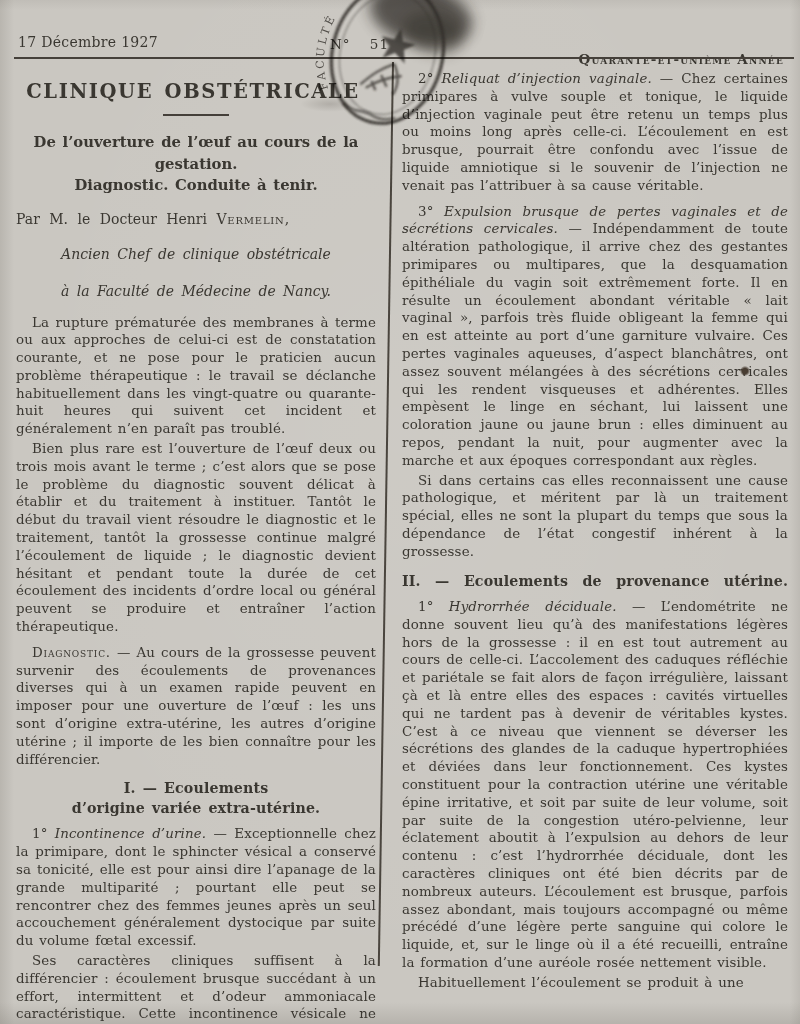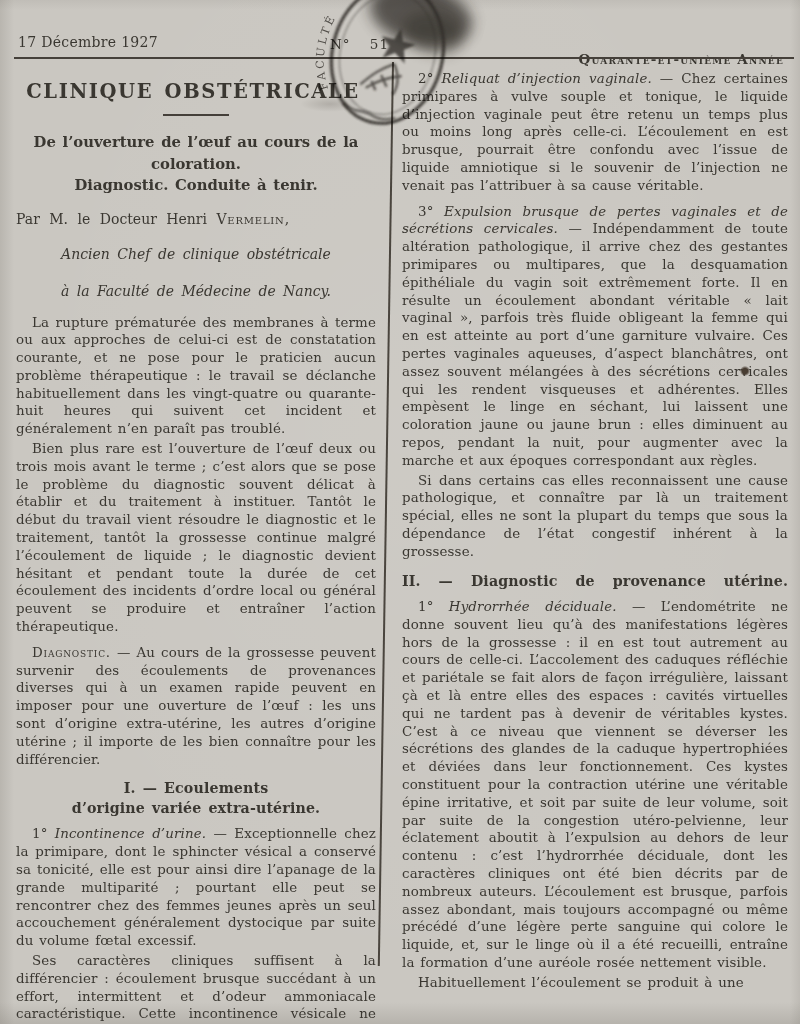--- a/index.html
+++ b/index.html
@@ -61,21 +61,21 @@
     <span class="issue-date">17 Décembre 1927</span>
     <span class="issue-no">N° 51</span>
     <span class="year-label">Quarante-et-unième Année</span>
   </div>
   <div class="header-rule"></div>
 
   <div class="col col-left">
     <div class="journal-title">CLINIQUE OBSTÉTRICALE</div>
     <div class="title-rule"></div>
     <div class="article-title">
-      <div>De l’ouverture de l’œuf au cours de la coloration.</div>
+      <div>De l’ouverture de l’œuf au cours de la gestation.</div>
       <div>Diagnostic. Conduite à tenir.</div>
     </div>
     <p class="byline"><span>Par M. le Docteur Henri </span><span class="sc">Vermelin</span><span>,</span></p>
     <p class="affil">Ancien Chef de clinique obstétricale</p>
     <p class="affil">à la Faculté de Médecine de Nancy.</p>
     <div class="body">
         <p class="para"><span>La rupture prématurée des membranes à terme ou aux approches de celui-ci est de constatation courante, et ne pose pour le praticien aucun problème thérapeutique : le travail se déclanche habituellement dans les vingt-quatre ou quarante-huit heures qui suivent cet incident et généralement n’en paraît pas troublé.</span></p>
         <p class="para"><span>Bien plus rare est l’ouverture de l’œuf deux ou trois mois avant le terme ; c’est alors que se pose le problème du diagnostic souvent délicat à établir et du traitement à instituer. Tantôt le début du travail vient résoudre le diagnostic et le traitement, tantôt la grossesse continue malgré l’écoulement de liquide ; le diagnostic devient hésitant et pendant toute la durée de cet écoulement des incidents d’ordre local ou général peuvent se produire et entraîner l’action thérapeutique.</span></p>
         <p class="para gap"><span class="sc">Diagnostic.</span><span> — Au cours de la grossesse peuvent survenir des écoulements de provenances diverses qui à un examen rapide peuvent en imposer pour une ouverture de l’œuf : les uns sont d’origine extra-utérine, les autres d’origine utérine ; il importe de les bien connaître pour les différencier.</span></p>
         <div class="sec-heading">
@@ -86,23 +86,23 @@
         <p class="para"><span>Ses caractères cliniques suffisent à la différencier : écoulement brusque succédant à un effort, intermittent et d’odeur ammoniacale caractéristique. Cette incontinence vésicale ne doit pas être confondue avec l’écoulement d’urine constant consécutif à une fistule vésico-vaginale.</span></p>
       </div>
   </div>
 
   <div class="col-divider"></div>
 
   <div class="col col-right">
     <div class="body">
         <p class="para"><span>2° </span><span class="it">Reliquat d’injection vaginale.</span><span> — Chez certaines primipares à vulve souple et tonique, le liquide d’injection vaginale peut être retenu un temps plus ou moins long après celle-ci. L’écoulement en est brusque, pourrait être confondu avec l’issue de liquide amniotique si le souvenir de l’injection ne venait pas l’attribuer à sa cause véritable.</span></p>
         <p class="para gap"><span>3° </span><span class="it">Expulsion brusque de pertes vaginales et de sécrétions cervicales.</span><span> — Indépendamment de toute altération pathologique, il arrive chez des gestantes primipares ou multipares, que la desquamation épithéliale du vagin soit extrêmement forte. Il en résulte un écoulement abondant véritable « lait vaginal », parfois très fluide obligeant la femme qui en est atteinte au port d’une garniture vulvaire. Ces pertes vaginales aqueuses, d’aspect blanchâtres, ont assez souvent mélangées à des sécrétions cervicales qui les rendent visqueuses et adhérentes. Elles empèsent le linge en séchant, lui laissent une coloration jaune ou jaune brun : elles diminuent au repos, pendant la nuit, pour augmenter avec la marche et aux époques correspondant aux règles.</span></p>
-        <p class="para"><span>Si dans certains cas elles reconnaissent une cause pathologique, et connaître par là un traitement spécial, elles ne sont la plupart du temps que sous la dépendance de l’état congestif inhérent à la grossesse.</span></p>
+        <p class="para"><span>Si dans certains cas elles reconnaissent une cause pathologique, et méritent par là un traitement spécial, elles ne sont la plupart du temps que sous la dépendance de l’état congestif inhérent à la grossesse.</span></p>
         <div class="sec-heading jst">
-          <div>II. — Diagnostic de provenance utérine.</div>
+          <div>II. — Ecoulements de provenance utérine.</div>
         </div>
         <p class="para"><span>1° </span><span class="it">Hydrorrhée déciduale.</span><span> — L’endométrite ne donne souvent lieu qu’à des manifestations légères hors de la grossesse : il en est tout autrement au cours de celle-ci. L’accolement des caduques réfléchie et pariétale se fait alors de façon irrégulière, laissant çà et là entre elles des espaces : cavités virtuelles qui ne tardent pas à devenir de véritables kystes. C’est à ce niveau que viennent se déverser les sécrétions des glandes de la caduque hypertrophiées et déviées dans leur fonctionnement. Ces kystes constituent pour la contraction utérine une véritable épine irritative, et soit par suite de leur volume, soit par suite de la congestion utéro-pelvienne, leur éclatement aboutit à l’expulsion au dehors de leur contenu : c’est l’hydrorrhée déciduale, dont les caractères cliniques ont été bien décrits par de nombreux auteurs. L’écoulement est brusque, parfois assez abondant, mais toujours accompagné ou même précédé d’une légère perte sanguine qui colore le liquide, et, sur le linge où il a été recueilli, entraîne la formation d’une auréole rosée nettement visible.</span></p>
         <p class="para"><span>Habituellement l’écoulement se produit à une</span></p>
       </div>
   </div>
 
   <div class="stamp">
     <svg viewBox="0 0 178 152" width="178" height="152" xmlns="http://www.w3.org/2000/svg">
       <defs>
         <filter id="blur1" x="-40%" y="-40%" width="180%" height="180%">

